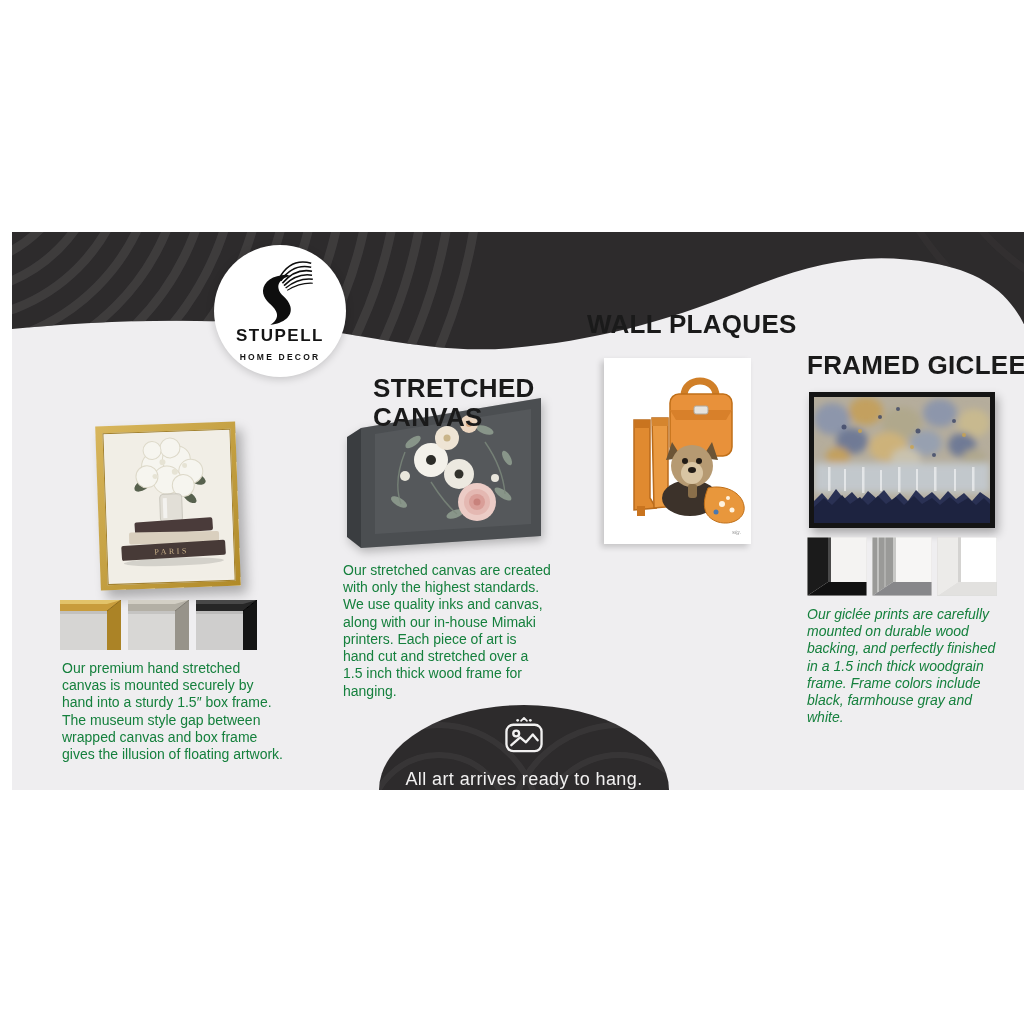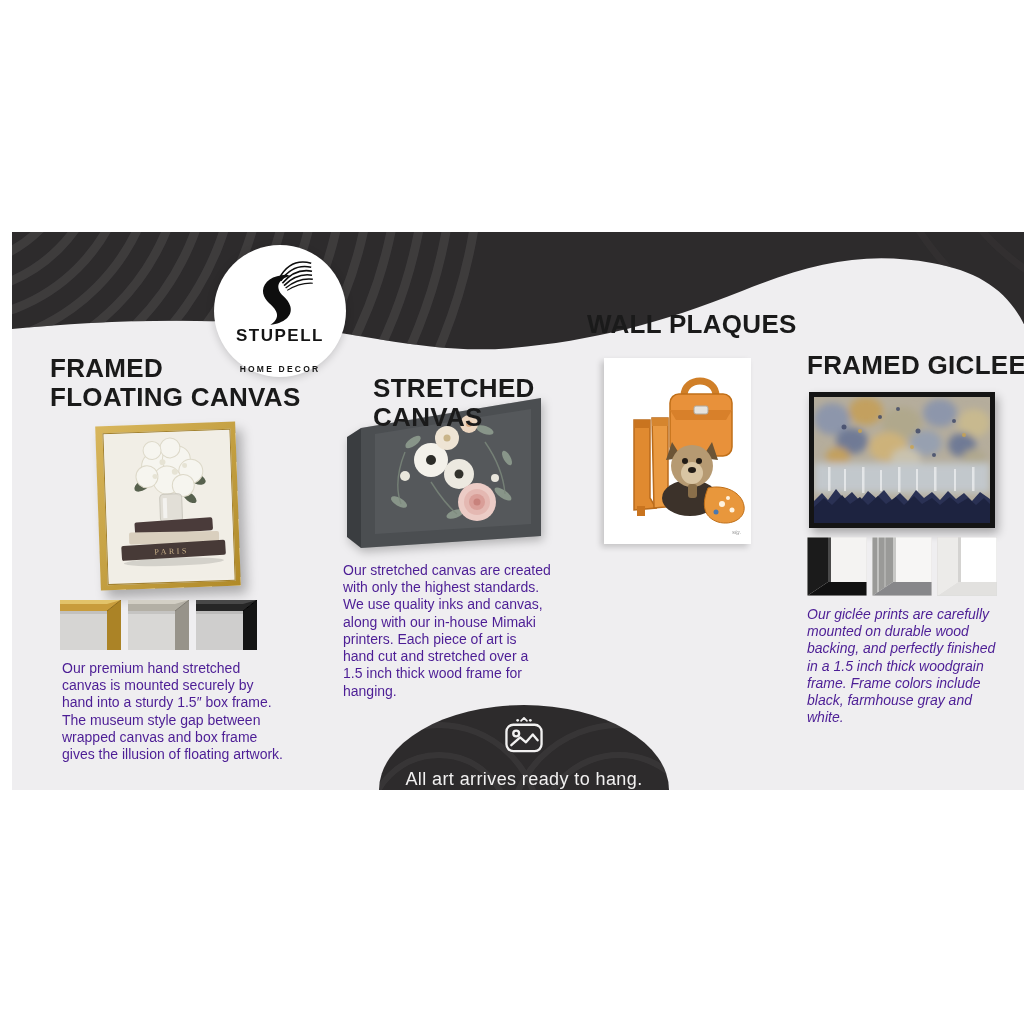--- a/index.html
+++ b/index.html
@@ -12,27 +12,27 @@
     background:#efeef0;overflow:hidden;
   }
   .header-wave{position:absolute;left:0;top:0;width:1024px;height:150px;}
   .logo-circle{
     position:absolute;left:202px;top:13px;width:132px;height:132px;border-radius:50%;
     background:#ffffff;display:flex;flex-direction:column;align-items:center;justify-content:flex-start;
     box-shadow:0 2px 8px rgba(0,0,0,.18);z-index:5;
   }
   .logo-s{width:72px;height:74px;margin-top:10px;}
   .brand-name{font-size:17px;font-weight:700;letter-spacing:1.5px;color:#141414;line-height:1;margin-top:-2px;}
-  .brand-tagline{font-size:8.5px;font-weight:700;letter-spacing:2.2px;color:#141414;margin-top:20px;}
+  .brand-tagline{font-size:8.5px;font-weight:700;letter-spacing:2.2px;color:#141414;margin-top:8px;}
   .col-heading{
     position:absolute;font-weight:700;font-size:26px;line-height:1.12;color:#1a1a1a;
     letter-spacing:.3px;white-space:nowrap;z-index:4;
   }
   .col-text{
-    position:absolute;font-size:14px;line-height:1.23;color:#4c1d95;z-index:4;
+    position:absolute;font-size:14px;line-height:1.23;color:#15803d;z-index:4;
   }
   .art-shadow{filter:drop-shadow(2px 4px 5px rgba(0,0,0,.25));}
   .float-frame{
     position:absolute;left:86px;top:192px;width:140px;height:164px;
     background:linear-gradient(135deg,#d8b65c,#b08a28);
     padding:7px;box-sizing:border-box;transform:rotate(-2deg);
     box-shadow:6px 8px 12px rgba(0,0,0,.28);z-index:3;
   }
   .float-frame .inner{width:100%;height:100%;background:#f2efe7;position:relative;overflow:hidden;border:1px solid #a3822f;}
   .swatch-row{position:absolute;display:flex;gap:7px;z-index:3;}
@@ -100,24 +100,20 @@
           <path d="M50,37 Q66,21 85,24" stroke-width="2"></path>
           <path d="M52,40 Q68,27 86,29" stroke-width="1.7"></path>
           <path d="M54,43 Q70,33 86,34" stroke-width="1.4"></path>
         </g>
         <path fill="#0e0e0e" d="M47,24 C31,26 22,36 24,47 C26,57 36,61 40,69 C43,75 41,81 33,86 C50,84 61,75 58,63 C55,52 44,49 43,40 C42,33 48,27 58,25 C54,23 50,23 47,24 Z"></path>
       </svg>
       <div class="brand-name">STUPELL</div>
       <div class="brand-tagline">HOME DECOR</div>
     </div>
 
-    <div class="col-heading" style="left:38px;top:122px;">
-      <div>FRAMED</div>
-      <div>FLOATING CANVAS</div>
-    </div>
 
     <div class="float-frame">
       <div class="inner">
         <svg viewBox="0 0 126 148" width="126" height="148">
           <rect width="126" height="148" fill="#f1eee6"></rect>
 
           <g fill="#57614e">
             <ellipse cx="38" cy="52" rx="10" ry="5" transform="rotate(-30 38 52)"></ellipse>
             <ellipse cx="92" cy="48" rx="9" ry="5" transform="rotate(25 92 48)"></ellipse>
             <ellipse cx="50" cy="24" rx="8" ry="4" transform="rotate(-15 50 24)"></ellipse>

